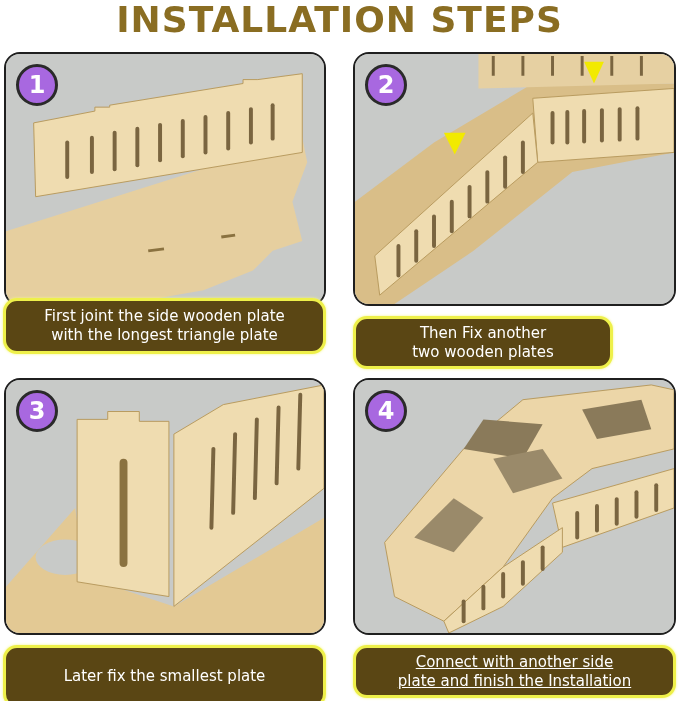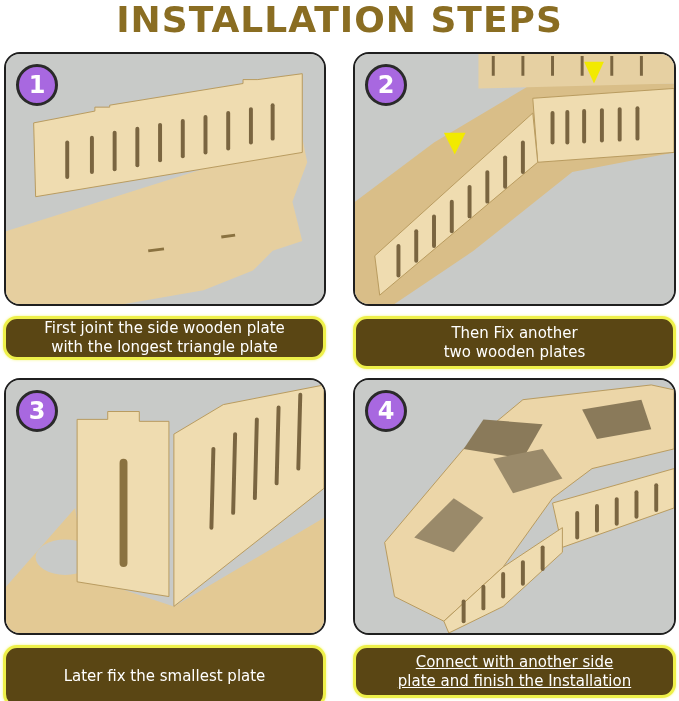--- a/index.html
+++ b/index.html
@@ -33,21 +33,21 @@
       <line x1="248" y1="56" x2="248" y2="90"></line>
         <line x1="270" y1="52" x2="270" y2="86"></line>
     </g>
     <g stroke="#8a7240" stroke-width="3">
         <line x1="144" y1="200" x2="160" y2="198"></line>
         <line x1="218" y1="186" x2="232" y2="184"></line>
       </g>
   </svg>
   <div class="badge">1</div>
 </div>
-<div class="caption" style="left:3px;top:316px;width:323px;height:44px;">
+<div class="caption" style="left:3px;top:298px;width:323px;height:56px;">
   <span>First joint the side wooden plate
 with the longest triangle plate</span>
 </div>
 
 <div class="photo" style="left:353px;top:52px;width:323px;height:254px;">
   <svg viewBox="0 0 323 254" preserveAspectRatio="none">
     <rect width="323" height="254" fill="#c8cac8"></rect>
     <path d="M0 150 L80 90 L180 30 L323 30 L323 100 L220 120 L120 200 L40 254 L0 254 Z" fill="#d9be88"></path>
     <path d="M125 0 L323 0 L323 30 L125 35 Z" fill="#e6d0a2"></path>
     <path d="M180 45 L323 35 L323 100 L185 110 Z" fill="#efdcb0" stroke="#b89a5e"></path>
@@ -74,21 +74,21 @@
         <line x1="200" y1="2" x2="200" y2="22"></line>
         <line x1="230" y1="2" x2="230" y2="22"></line>
         <line x1="260" y1="2" x2="260" y2="22"></line>
         <line x1="290" y1="2" x2="290" y2="22"></line>
       </g>
     <polygon points="90,80 112,80 101,102" fill="#f2ea00"></polygon>
     <polygon points="232,8 252,8 242,30" fill="#f2ea00"></polygon>
   </svg>
   <div class="badge">2</div>
 </div>
-<div class="caption" style="left:353px;top:316px;width:323px;height:53px;">
+<div class="caption" style="left:353px;top:316px;width:260px;height:53px;">
   <span>Then Fix another
 two wooden plates</span>
 </div>
 
 <div class="photo" style="left:4px;top:378px;width:322px;height:257px;">
   <svg viewBox="0 0 322 257" preserveAspectRatio="none">
     <rect width="322" height="257" fill="#c8cac8"></rect>
     <path d="M0 210 L70 130 L80 200 L170 230 L322 140 L322 257 L0 257 Z" fill="#e3c994"></path>
     <ellipse cx="60" cy="180" rx="30" ry="18" fill="#c8cac8"></ellipse>
     <path d="M170 55 L220 25 L322 5 L322 110 L170 230 Z" fill="#efdcb0" stroke="#b89a5e"></path>

